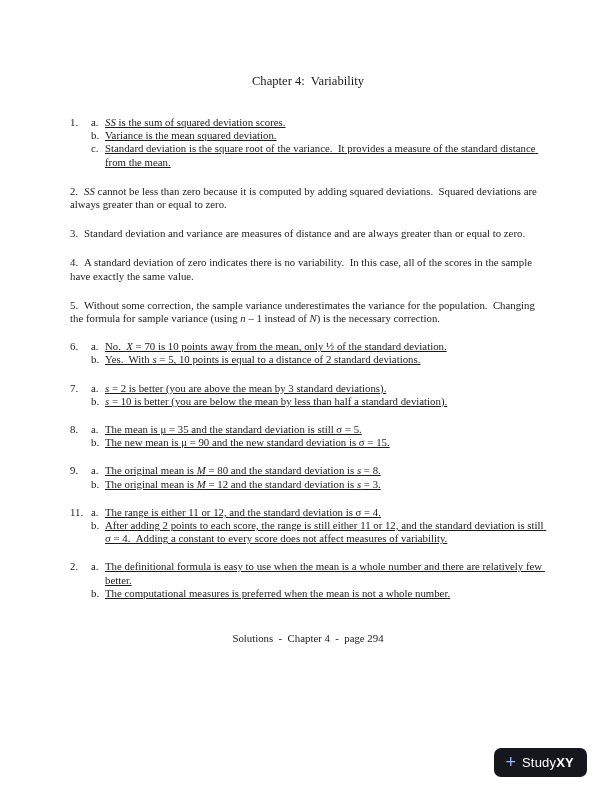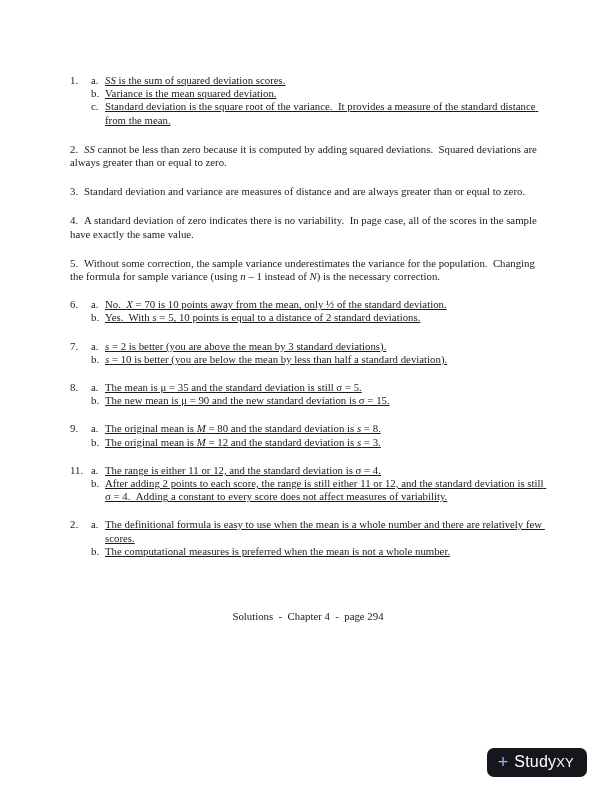--- a/index.html
+++ b/index.html
@@ -20,42 +20,43 @@
   .item{display:flex;}
   .num{width:21px;flex-shrink:0;}
   .parts{flex:1;}
   .part{display:flex;}
   .plabel{width:14px;flex-shrink:0;}
   .ptext{flex:1;white-space:pre-wrap;text-decoration:underline;}
   .flush{margin-top:16px;}
   .num-inline{margin-right:6px;}
   .ftext{white-space:pre-wrap;}
   .footer{
-    text-align:center;font-size:10.8px;margin-top:52px;
+    text-align:center;font-size:10.8px;margin-top:32px;
     white-space:pre-wrap;
   }
   .logo{
     position:absolute;right:25px;bottom:15px;
     background:#16161d;border-radius:7px;
     display:flex;align-items:center;gap:6px;
     padding:5px 13px 6px 11px;
     font-family:"Liberation Sans","DejaVu Sans",sans-serif;
   }
   .logo-plus{
     font-size:18px;line-height:13px;font-weight:400;
     color:#9db4ff;
   }
-  .logo-study{color:#ffffff;font-size:16px;font-weight:400;letter-spacing:0.2px;}
-  .logo-xy{color:#ffffff;font-size:13px;font-weight:400;letter-spacing:0.2px;}
+  .logo-study{color:#ffffff;font-size:13px;font-weight:400;letter-spacing:0.2px;}
+  .logo-xy{color:#ffffff;font-size:13px;font-weight:700;letter-spacing:0.2px;}
 </style>
 </head>
 <body>
 
 <div class="page">
 
+  <h1 class="title">Chapter 4:  Variability</h1>
 
   <div class="item">
     <span class="num">1.</span>
     <div class="parts">
       <div class="part">
         <span class="plabel">a.</span>
         <span class="ptext"><i>SS</i> is the sum of squared deviation scores.</span>
       </div>
       <div class="part">
         <span class="plabel">b.</span>
@@ -65,21 +66,21 @@
         <span class="plabel">c.</span>
         <span class="ptext">Standard deviation is the square root of the variance.  It provides a measure of the standard distance from the mean.</span>
       </div>
     </div>
   </div>
 
   <p class="flush"><span class="num-inline">2.</span><span class="ftext"><i>SS</i> cannot be less than zero because it is computed by adding squared deviations.  Squared deviations are always greater than or equal to zero.</span></p>
 
   <p class="flush"><span class="num-inline">3.</span><span class="ftext">Standard deviation and variance are measures of distance and are always greater than or equal to zero.</span></p>
 
-  <p class="flush"><span class="num-inline">4.</span><span class="ftext">A standard deviation of zero indicates there is no variability.  In page case, all of the scores in the sample have exactly the same value.</span></p>
+  <p class="flush"><span class="num-inline">4.</span><span class="ftext">A standard deviation of zero indicates there is no variability.  In this case, all of the scores in the sample have exactly the same value.</span></p>
 
   <p class="flush"><span class="num-inline">5.</span><span class="ftext">Without some correction, the sample variance underestimates the variance for the population.  Changing the formula for sample variance (using <i>n</i> – 1 instead of <i>N</i>) is the necessary correction.</span></p>
 
   <div class="item">
     <span class="num">6.</span>
     <div class="parts">
       <div class="part">
         <span class="plabel">a.</span>
         <span class="ptext">No.  <i>X</i> = 70 is 10 points away from the mean, only ½ of the standard deviation.</span>
       </div>
@@ -145,21 +146,21 @@
         <span class="ptext">After adding 2 points to each score, the range is still either 11 or 12, and the standard deviation is still σ = 4.  Adding a constant to every score does not affect measures of variability.</span>
       </div>
     </div>
   </div>
 
   <div class="item">
     <span class="num">2.</span>
     <div class="parts">
       <div class="part">
         <span class="plabel">a.</span>
-        <span class="ptext">The definitional formula is easy to use when the mean is a whole number and there are relatively few scores.</span>
+        <span class="ptext">The definitional formula is easy to use when the mean is a whole number and there are relatively few better.</span>
       </div>
       <div class="part">
         <span class="plabel">b.</span>
         <span class="ptext">The computational measures is preferred when the mean is not a whole number.</span>
       </div>
     </div>
   </div>
 
   <div class="footer">Solutions  -  Chapter 4  -  page 294</div>
 

